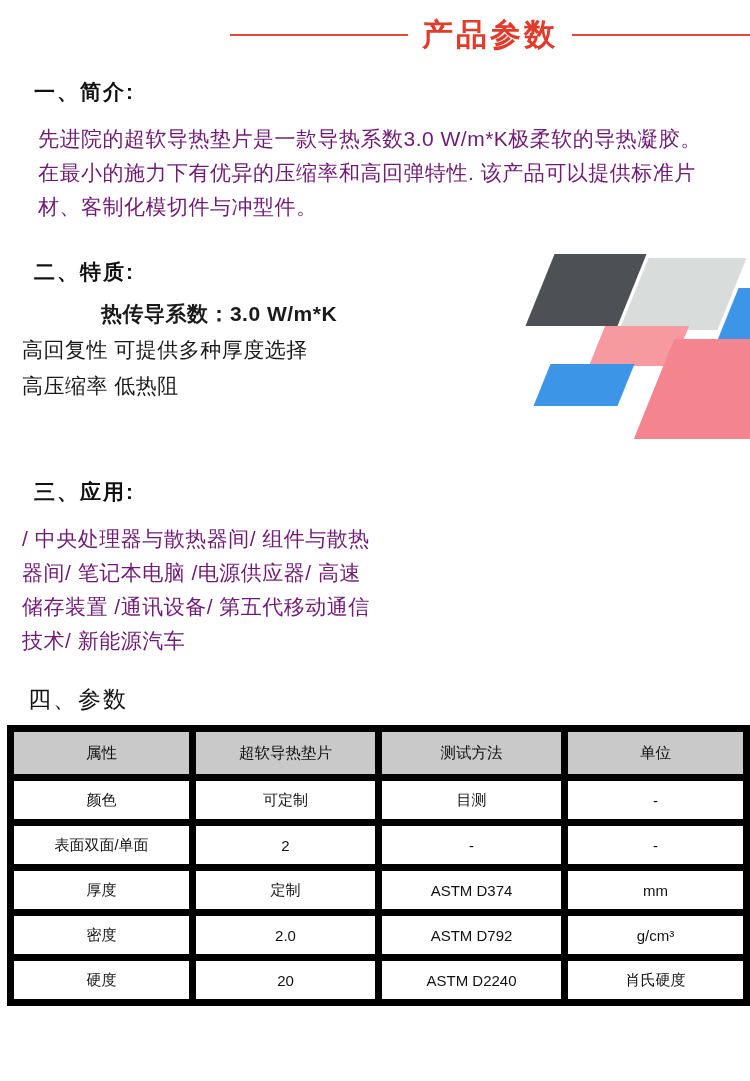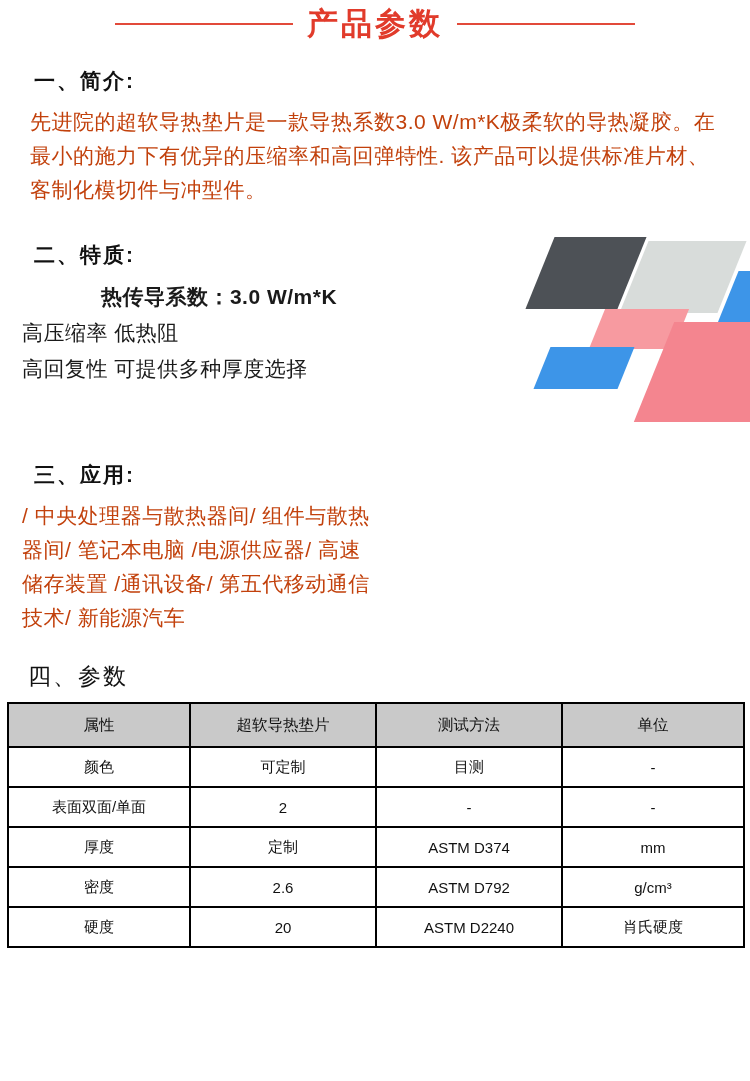--- a/index.html
+++ b/index.html
@@ -11,24 +11,24 @@
     height: 1081px;
     background: #ffffff;
     font-family: "Liberation Sans", sans-serif;
     color: #1a1a1a;
     position: relative;
     overflow: hidden;
   }
 
   
   .header {
-    padding-top: 3px;
+    padding-top: 14px;
     display: flex;
     align-items: center;
-    justify-content: center;
+    justify-content: flex-end;
     gap: 14px;
   }
   .header .rule {
     height: 2px;
     background: #e24a3a;
     width: 178px;
   }
   .header .title {
     color: #e13b2b;
     font-size: 31px;
@@ -45,22 +45,22 @@
     font-size: 21px;
     font-weight: bold;
     letter-spacing: 2px;
     margin: 0 0 10px 18px;
     color: #111;
   }
   .body-text {
     font-size: 21px;
     line-height: 1.62;
     letter-spacing: 0.5px;
-    color: #c2410c;
-    margin: 8px;
+    color: #701a75;
+    margin: 16px;
   }
 
   #intro-block {
     margin-top: 22px;
   }
   #intro-text {
     padding: 0 6px 0 6px;
   }
 
   
@@ -121,21 +121,21 @@
   }
 
   table.params {
     width: 736px;
     margin: 0 7px;
     border-collapse: collapse;
     table-layout: fixed;
   }
   table.params th,
   table.params td {
-    border: 2px solid #000000;
+    border: 7px solid #000000;
     text-align: center;
     font-size: 15px;
     color: #111;
     height: 38px;
     padding: 0 4px;
   }
   table.params thead th {
     background: #c9c9c9;
     font-weight: normal;
     font-size: 15.5px;
@@ -157,22 +157,22 @@
 
 <div class="section" id="intro-block">
   <div class="sec-heading">一、简介:</div>
   <p class="body-text" id="intro-text">先进院的超软导热垫片是一款导热系数3.0 W/m*K极柔软的导热凝胶。在最小的施力下有优异的压缩率和高回弹特性. 该产品可以提供标准片材、客制化模切件与冲型件。</p>
 </div>
 
 <div class="section mid-row">
   <div class="features-col">
     <div class="sec-heading">二、特质:</div>
     <p class="feature-line bold">热传导系数：3.0 W/m*K</p>
+    <p class="feature-line">高回复性  可提供多种厚度选择</p>
     <p class="feature-line">高压缩率  低热阻</p>
-    <p class="feature-line">高回复性  可提供多种厚度选择</p>
   </div>
 
   <div class="product-art">
     <div class="pad dark"></div>
     <div class="pad gray"></div>
     <div class="pad blue1"></div>
     <div class="pad pink1"></div>
     <div class="pad blue2"></div>
     <div class="pad pink2"></div>
   </div>
@@ -214,21 +214,21 @@
         <td>-</td>
       </tr>
       <tr>
         <td>厚度</td>
         <td>定制</td>
         <td>ASTM  D374</td>
         <td>mm</td>
       </tr>
       <tr>
         <td>密度</td>
-        <td>2.6</td>
+        <td>2.0</td>
         <td>ASTM  D792</td>
         <td>g/cm³</td>
       </tr>
       <tr>
         <td>硬度</td>
         <td>20</td>
         <td>ASTM  D2240</td>
         <td>肖氏硬度</td>
       </tr>
     </tbody>

